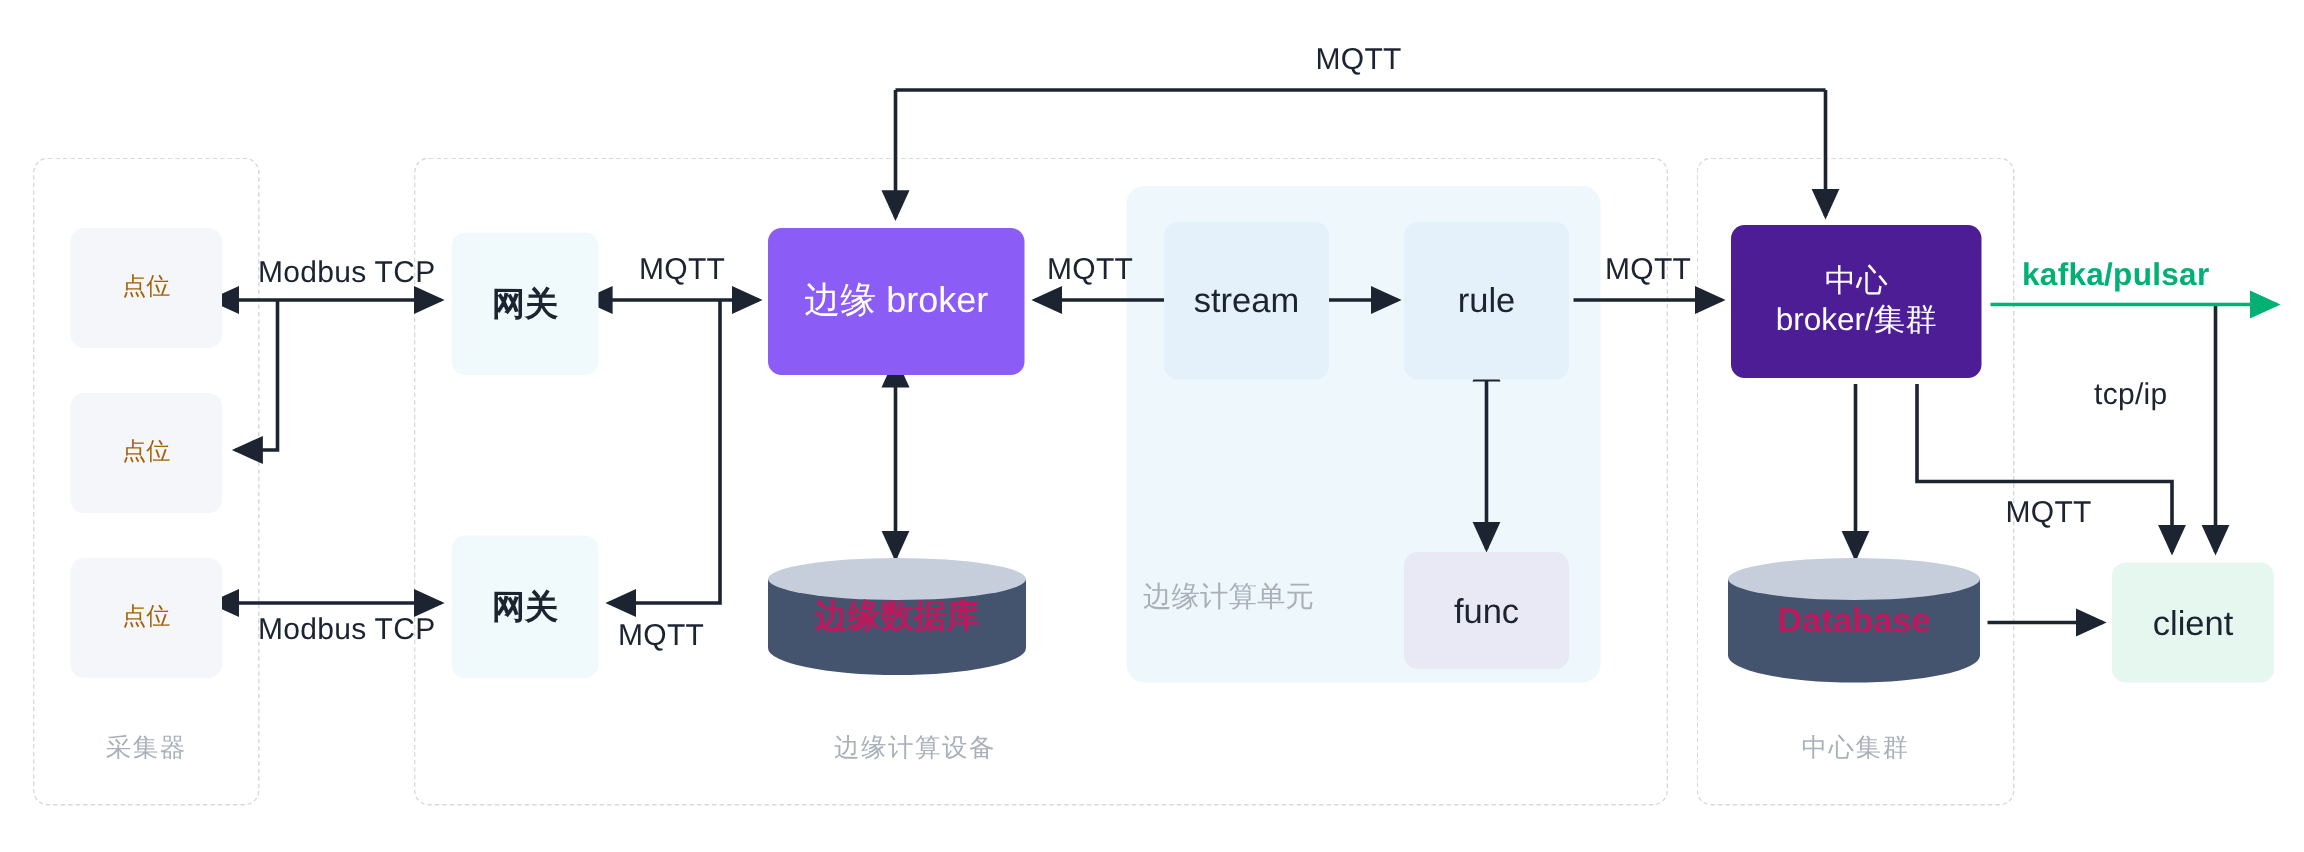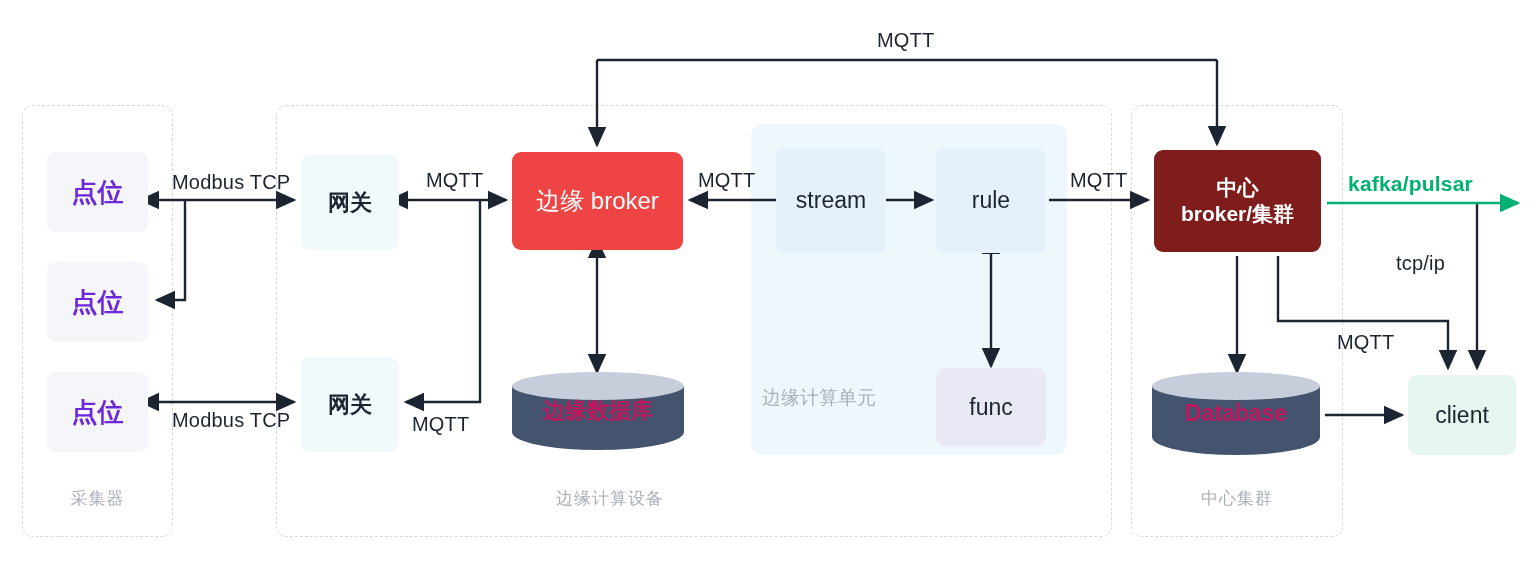--- a/index.html
+++ b/index.html
@@ -21,24 +21,24 @@
     position:absolute;color:#a9b0ba;font-size:17px;letter-spacing:1px;
     white-space:nowrap;text-align:center;
   }
 
   
   .node{
     position:absolute;box-sizing:border-box;display:flex;
     align-items:center;justify-content:center;text-align:center;
     border-radius:9px;line-height:1.25;
   }
-  .node-point{background:#f4f6fa;color:#6d28d9;font-size:26px;font-weight:700;}
+  .node-point{background:#f4f6fa;color:#a16207;font-size:16px;font-weight:400;}
   .node-gateway{background:#f0f9fb;color:#1b2430;font-size:22px;font-weight:700;}
-  .node-edge-broker{background:#ef4444;color:#ffffff;font-size:24px;font-weight:400;}
-  .node-center-broker{background:#7f1d1d;color:#ffffff;font-size:21px;font-weight:700;}
+  .node-edge-broker{background:#8b5cf6;color:#ffffff;font-size:24px;font-weight:400;}
+  .node-center-broker{background:#4c1d95;color:#ffffff;font-size:21px;font-weight:400;}
   .node-stream,.node-rule{background:#e4f1fb;color:#1b2430;font-size:23px;font-weight:400;}
   .node-func{background:#e9e9f6;color:#1b2430;font-size:23px;font-weight:400;}
   .node-client{background:#e6f7ef;color:#1b2430;font-size:23px;font-weight:400;}
 
   
   .panel-ecu{
     position:absolute;background:#eef8fc;border-radius:12px;box-sizing:border-box;
   }
   .panel-ecu-label{
     position:absolute;color:#a9b0ba;font-size:19px;white-space:nowrap;

